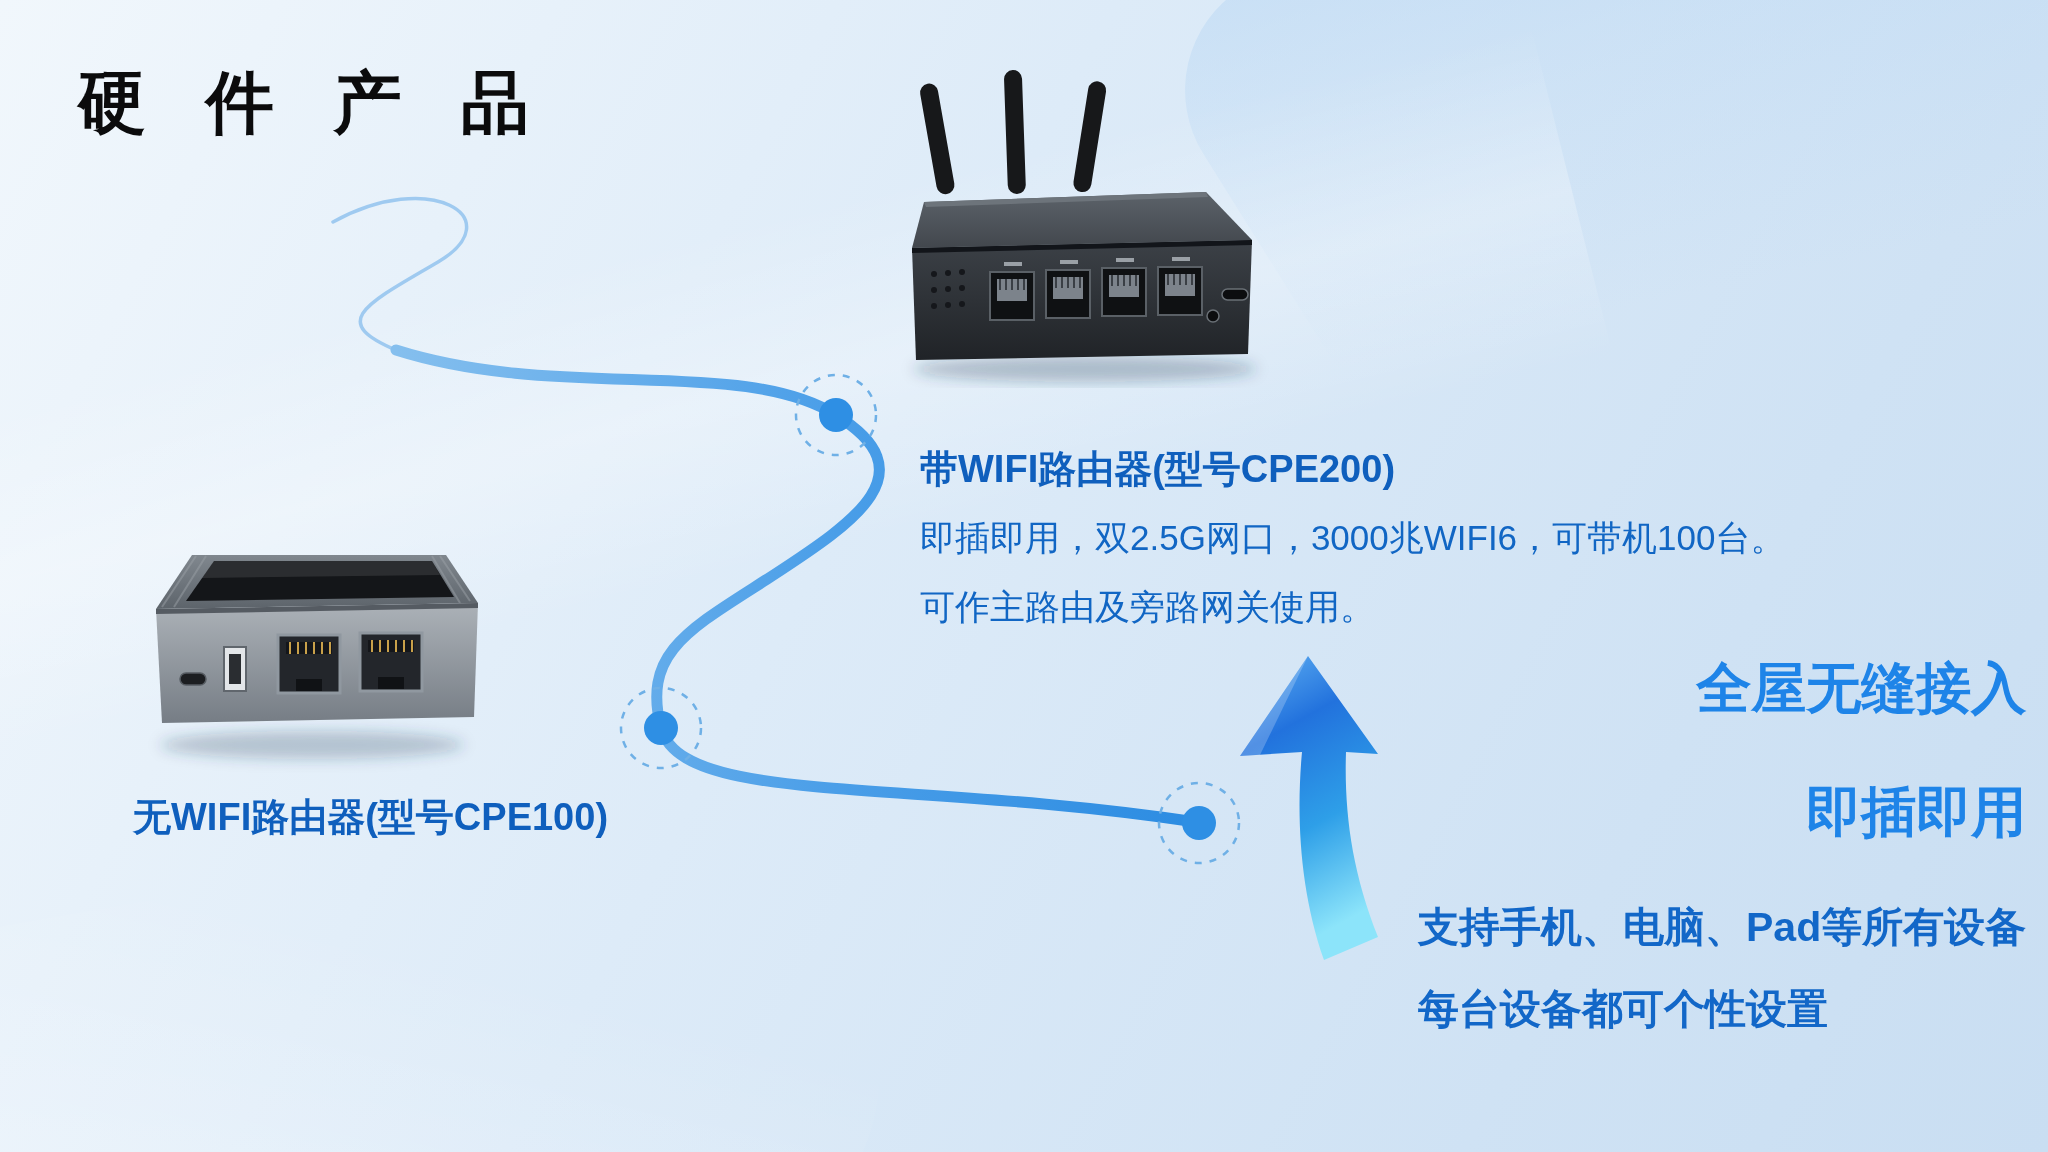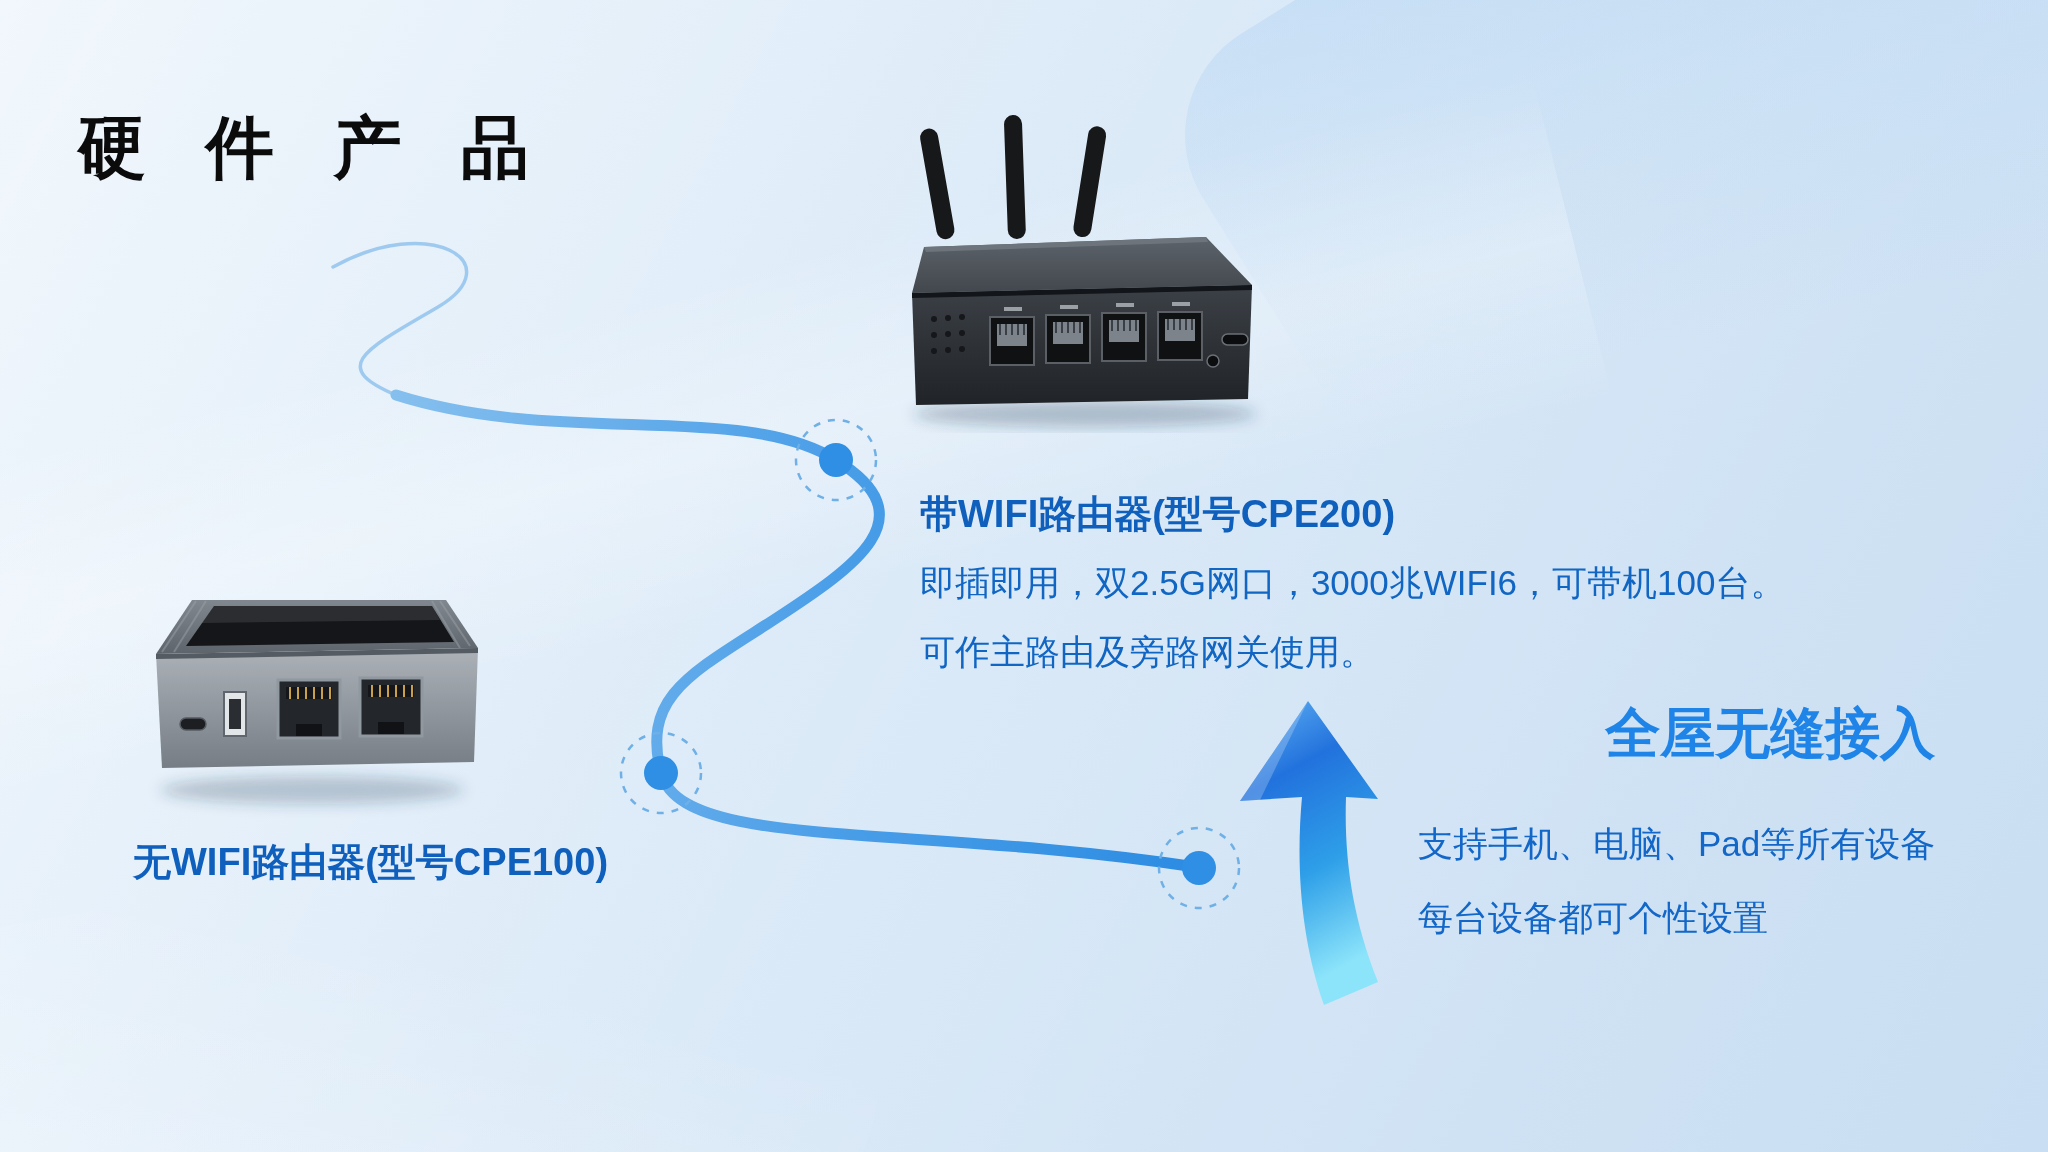--- a/index.html
+++ b/index.html
@@ -2,21 +2,21 @@
 <html><head>
 <meta charset="utf-8">
 <style>
   * { margin: 0; padding: 0; box-sizing: border-box; }
   html, body { width: 2048px; height: 1152px; overflow: hidden; }
   body {
     font-family: "Liberation Sans", "DejaVu Sans", sans-serif;
     background: linear-gradient(118deg, #f1f7fc 0%, #ddebf8 42%, #cfe2f4 78%, #c9def2 100%);
     position: relative;
   }
-  .stage { position: absolute; inset: 0; margin-top: 45px; }
+  .stage { position: absolute; inset: 0; }
 
   
   .streak { position: absolute; pointer-events: none; }
   .streak-tr {
     top: -260px; right: -180px; width: 1000px; height: 620px;
     background: linear-gradient(200deg, rgba(166,204,240,0.65) 0%, rgba(186,216,244,0.35) 45%, rgba(186,216,244,0) 75%);
     transform: rotate(-32deg); border-radius: 120px;
   }
   .streak-mid {
     top: 250px; left: -300px; width: 1900px; height: 340px;
@@ -42,21 +42,21 @@
   .device-cpe100 { left: 140px; top: 545px; width: 350px; height: 240px; }
 
   .product-info { position: absolute; white-space: nowrap; }
   .info-cpe200 { left: 920px; top: 444px; }
   .info-cpe100 { left: 133px; top: 792px; }
   .product-name { font-size: 38px; font-weight: 700; color: #0f5fbd; margin-bottom: 20px; }
   .product-desc { font-size: 35px; font-weight: 400; color: #1166c4; margin-bottom: 22px; }
 
   .features { position: absolute; left: 1418px; top: 652px; white-space: nowrap; }
   .feature-headline { font-size: 55px; font-weight: 800; color: #1e84e8; margin-bottom: 50px; text-align: right; }
-  .feature-sub { font-size: 35px; font-weight: 400; color: #1267c8; margin-bottom: 27px; }
+  .feature-sub { font-size: 41px; font-weight: 700; color: #1267c8; margin-bottom: 27px; }
 
   .arrow-wrap { position: absolute; left: 1238px; top: 652px; width: 160px; height: 322px; }
 
   svg { display: block; }
 </style>
 </head>
 <body>
 
 <div class="stage">
 
@@ -226,17 +226,18 @@
           <stop offset="100%" stop-color="#8ce4fa"></stop>
         </linearGradient>
       </defs>
       <path d="M 70 4 L 140 102 L 108 100 C 106 160, 114 220, 140 285 L 86 308 C 62 240, 58 165, 64 100 L 2 104 Z" fill="url(#arrowGrad)"></path>
       <path d="M 70 4 L 2 104 L 22 103 Z" fill="rgba(255,255,255,0.22)"></path>
     </svg>
   </div>
 
   <div class="features">
     <div class="feature-headline">全屋无缝接入</div>
+    <div class="feature-headline">即插即用</div>
     <div class="feature-sub">支持手机、电脑、Pad等所有设备</div>
     <div class="feature-sub">每台设备都可个性设置</div>
   </div>
 
 </div>
 
 </body></html>

